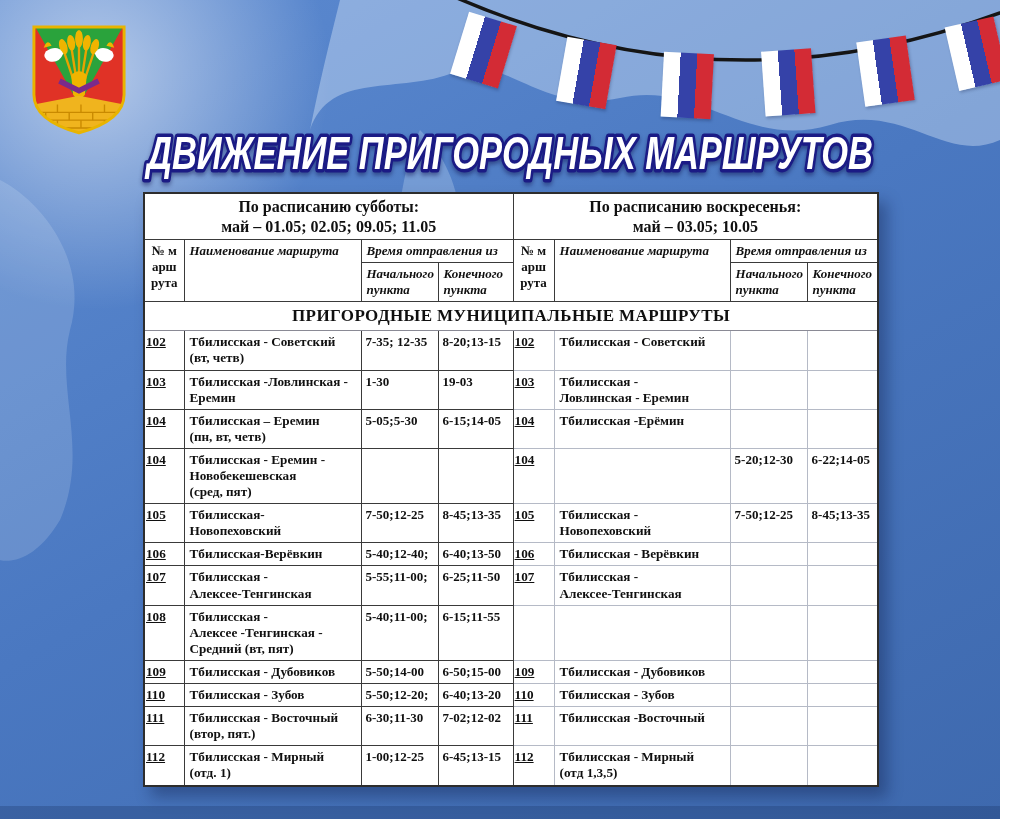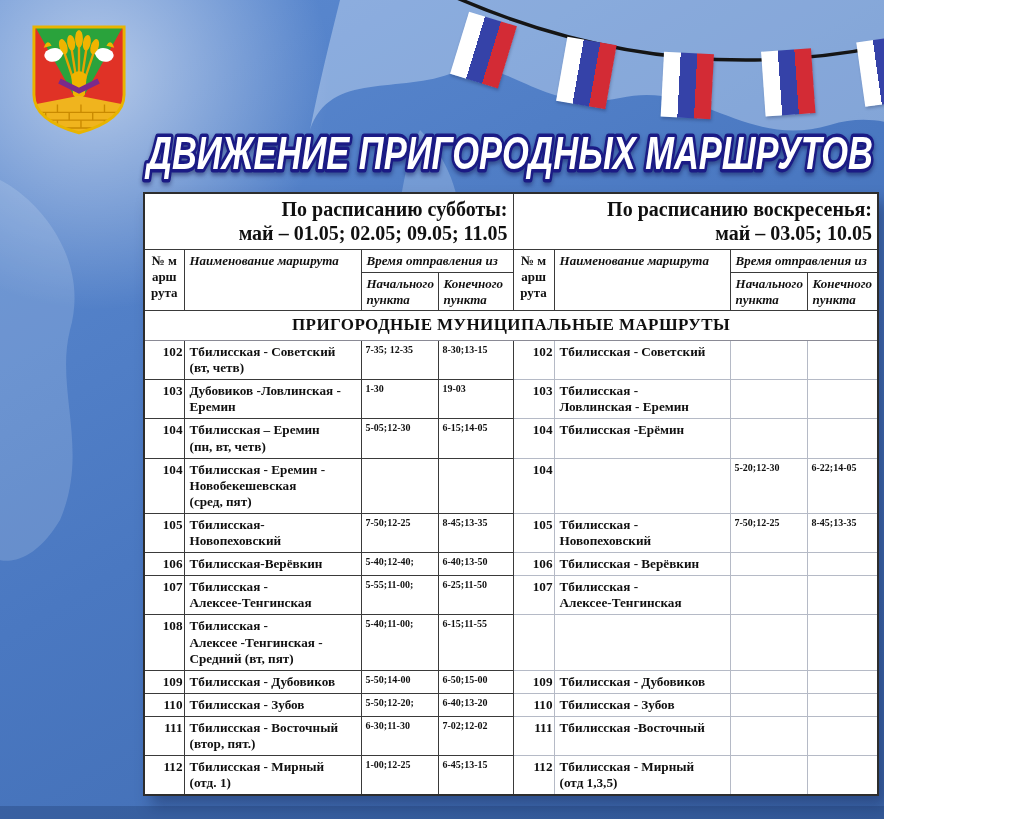--- a/index.html
+++ b/index.html
@@ -1,17 +1,17 @@
 <!DOCTYPE html>
 <html><head>
 <meta charset="utf-8">
 <style>
   html,body{margin:0;padding:0;}
   .stage{
-    position:relative;width:884px;height:819px;overflow:hidden;
+    position:relative;width:1000px;height:819px;overflow:hidden;
     font-family:"Liberation Serif",serif;
     background-image:
       radial-gradient(circle at 95px 75px, rgba(255,255,255,0.55), rgba(255,255,255,0) 235px),
       linear-gradient(150deg,#5d8bd1 0%, #4a78c1 48%, #3e69ae 100%);
   }
   .map-svg{position:absolute;left:0;top:0;pointer-events:none;}
   .bottom-strip{position:absolute;left:0;bottom:0;width:1024px;height:13px;background:rgba(22,45,95,0.28);}
   
   .crest{position:absolute;left:30px;top:24px;width:98px;height:112px;}
   
@@ -31,27 +31,27 @@
     border-collapse:collapse;table-layout:fixed;background:#ffffff;
     box-shadow:8px 10px 14px rgba(10,20,60,0.35);
     color:#101010;
   }
   .sched th,.sched td{
     border:1px solid #3a3a3a;
     font-weight:bold;white-space:pre-line;vertical-align:top;
     padding:3px 5px;line-height:1.22;overflow:hidden;
   }
   .sched{border:2px solid #2d2d2d;}
-  .day-header{font-size:20px;text-align:right;line-height:1.45;padding:4px 8px;}
+  .day-header{font-size:16px;text-align:center;line-height:1.45;padding:4px 8px;}
   .col-header{font-size:13px;text-align:left;font-style:italic;}
   .num-header{font-size:13px;text-align:center;word-break:break-all;}
   .section-row th{font-size:17px;text-align:center;letter-spacing:0.4px;padding:4px 16px;border-color:#8a8a95;font-family:Liberation Serif, serif;}
   .sched td{font-size:13.2px;}
-  .sched td.num{text-align:right;padding-left:11px;padding-right:1px;}
-  .sched td.time{font-size:10px;padding-left:4px;padding-right:2px;margin-top:28px;}
+  .sched td.num{text-align:left;padding-left:1px;padding-right:1px;text-decoration:underline;}
+  .sched td.time{font-size:13px;padding-left:4px;padding-right:2px;margin-top:28px;}
   
   .sched td.rh{border-color:#b5bac6;}
   .sched td.divl{border-left-color:#3a3a3a;}
 </style>
 </head>
 <body>
 
 <div class="stage">
 
   <svg class="map-svg" width="1024" height="819">
@@ -167,43 +167,43 @@
       <tr class="section-row">
         <th colspan="8">ПРИГОРОДНЫЕ МУНИЦИПАЛЬНЫЕ МАРШРУТЫ</th>
       </tr>
     </thead>
     <tbody>
         <tr>
           <td class="lh num">102</td>
           <td class="lh">Тбилисская - Советский
 (вт, четв)</td>
           <td class="lh time">7-35; 12-35</td>
-          <td class="lh time">8-30;13-15</td>
+          <td class="lh time">8-20;13-15</td>
           <td class="rh divl num">102</td>
           <td class="rh">Тбилисская - Советский</td>
           <td class="rh time"></td>
           <td class="rh time"></td>
         </tr>
         <tr>
           <td class="lh num">103</td>
-          <td class="lh">Дубовиков -Ловлинская -
+          <td class="lh">Тбилисская -Ловлинская -
 Еремин</td>
           <td class="lh time">1-30</td>
           <td class="lh time">19-03</td>
           <td class="rh divl num">103</td>
           <td class="rh">Тбилисская -
 Ловлинская - Еремин</td>
           <td class="rh time"></td>
           <td class="rh time"></td>
         </tr>
         <tr>
           <td class="lh num">104</td>
           <td class="lh">Тбилисская – Еремин
 (пн, вт, четв)</td>
-          <td class="lh time">5-05;12-30</td>
+          <td class="lh time">5-05;5-30</td>
           <td class="lh time">6-15;14-05</td>
           <td class="rh divl num">104</td>
           <td class="rh">Тбилисская -Ерёмин</td>
           <td class="rh time"></td>
           <td class="rh time"></td>
         </tr>
         <tr>
           <td class="lh num">104</td>
           <td class="lh">Тбилисская - Еремин -
 Новобекешевская

